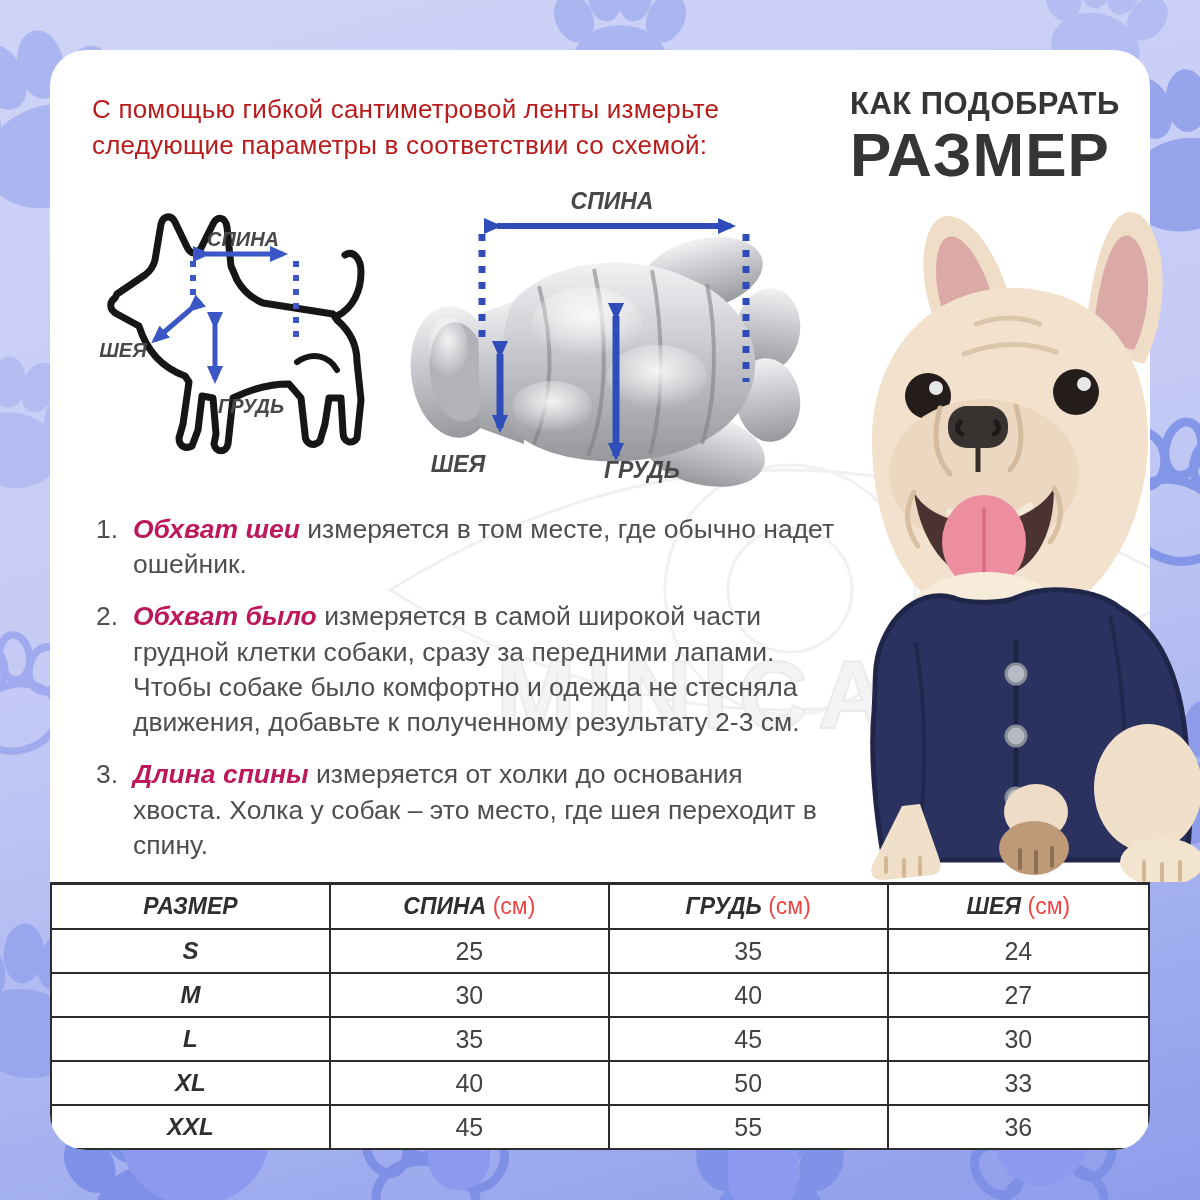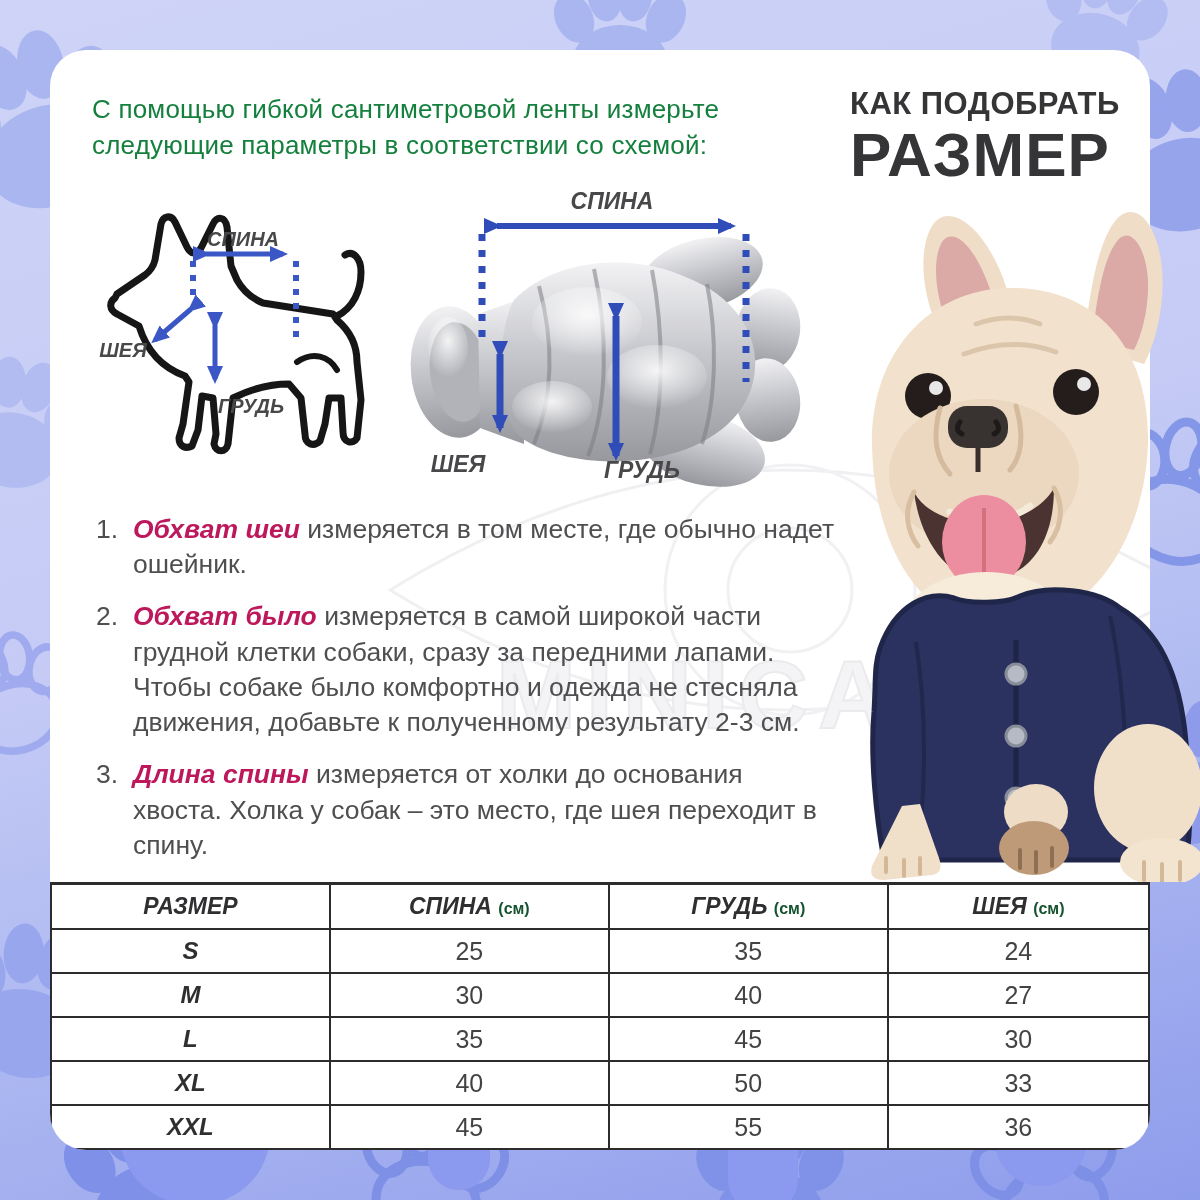--- a/index.html
+++ b/index.html
@@ -11,21 +11,21 @@
   .drip { position:absolute; background:#8b9aee; z-index:0; }
   .card { position:absolute; left:50px; top:50px; width:1100px; height:1100px;
           background:#ffffff; border-radius:36px; overflow:hidden; z-index:1; }
   
   .wm-eye { position:absolute; left:330px; top:370px; z-index:0; }
   .wm-text { position:absolute; left:355px; top:590px; width:800px; text-align:center;
              font-size:96px; font-weight:bold; letter-spacing:10px; color:#f4f4f6;
              -webkit-text-stroke:2px #ebebee; z-index:0; }
   
   .intro { position:absolute; left:42px; top:42px; width:700px; font-size:26px;
-           line-height:1.37; color:#15803d; letter-spacing:.2px; z-index:2; }
+           line-height:1.37; color:#b91c1c; letter-spacing:.2px; z-index:2; }
   .title { position:absolute; left:800px; top:36px; width:310px; color:#353537;
            font-weight:bold; z-index:2; }
   .title .l1 { font-size:31px; letter-spacing:.5px; }
   .title .l2 { font-size:62px; line-height:1.05; letter-spacing:1px; }
   
   .chi-svg   { position:absolute; left:35px;  top:160px; z-index:2; }
   .jack-svg  { position:absolute; left:352px; top:132px; z-index:2; }
   .dog-svg   { position:absolute; left:806px; top:146px; z-index:4; }
   .meas-label { font-weight:bold; font-style:italic; fill:#48484a; }
   
@@ -33,21 +33,21 @@
   .step { position:relative; padding-left:37px; margin-bottom:17px;
           font-size:26.5px; line-height:1.33; color:#4f4f51; }
   .step .num { position:absolute; left:0; top:0; }
   .step .lead { font-weight:bold; font-style:italic; color:#be185d; }
   
   .table-wrap { position:absolute; left:0; bottom:0; width:1100px; height:268px; z-index:3; }
   table.sizes { width:100%; height:100%; border-collapse:collapse; table-layout:fixed; }
   table.sizes td, table.sizes th { border:2.5px solid #2c2c2e; text-align:center;
           vertical-align:middle; color:#434345; }
   table.sizes th { height:46px; font-size:23px; font-style:italic; color:#2f2f31; }
-  table.sizes th .unit { font-weight:bold; font-style:normal; font-size:16px; color:#14532d; }
+  table.sizes th .unit { font-weight:normal; font-style:normal; font-size:23px; color:#ef4444; }
   table.sizes td { font-size:25px; font-weight:normal; }
   table.sizes td.size-col { font-weight:bold; font-style:italic; font-size:24px; color:#2f2f31; }
   .table-frame { position:absolute; left:-3px; right:-3px; top:0; bottom:-4px;
           border:3px solid #2c2c2e; border-radius:0 0 38px 38px; pointer-events:none; }
 </style>
 </head>
 <body>
 
 <div id="page">
 

